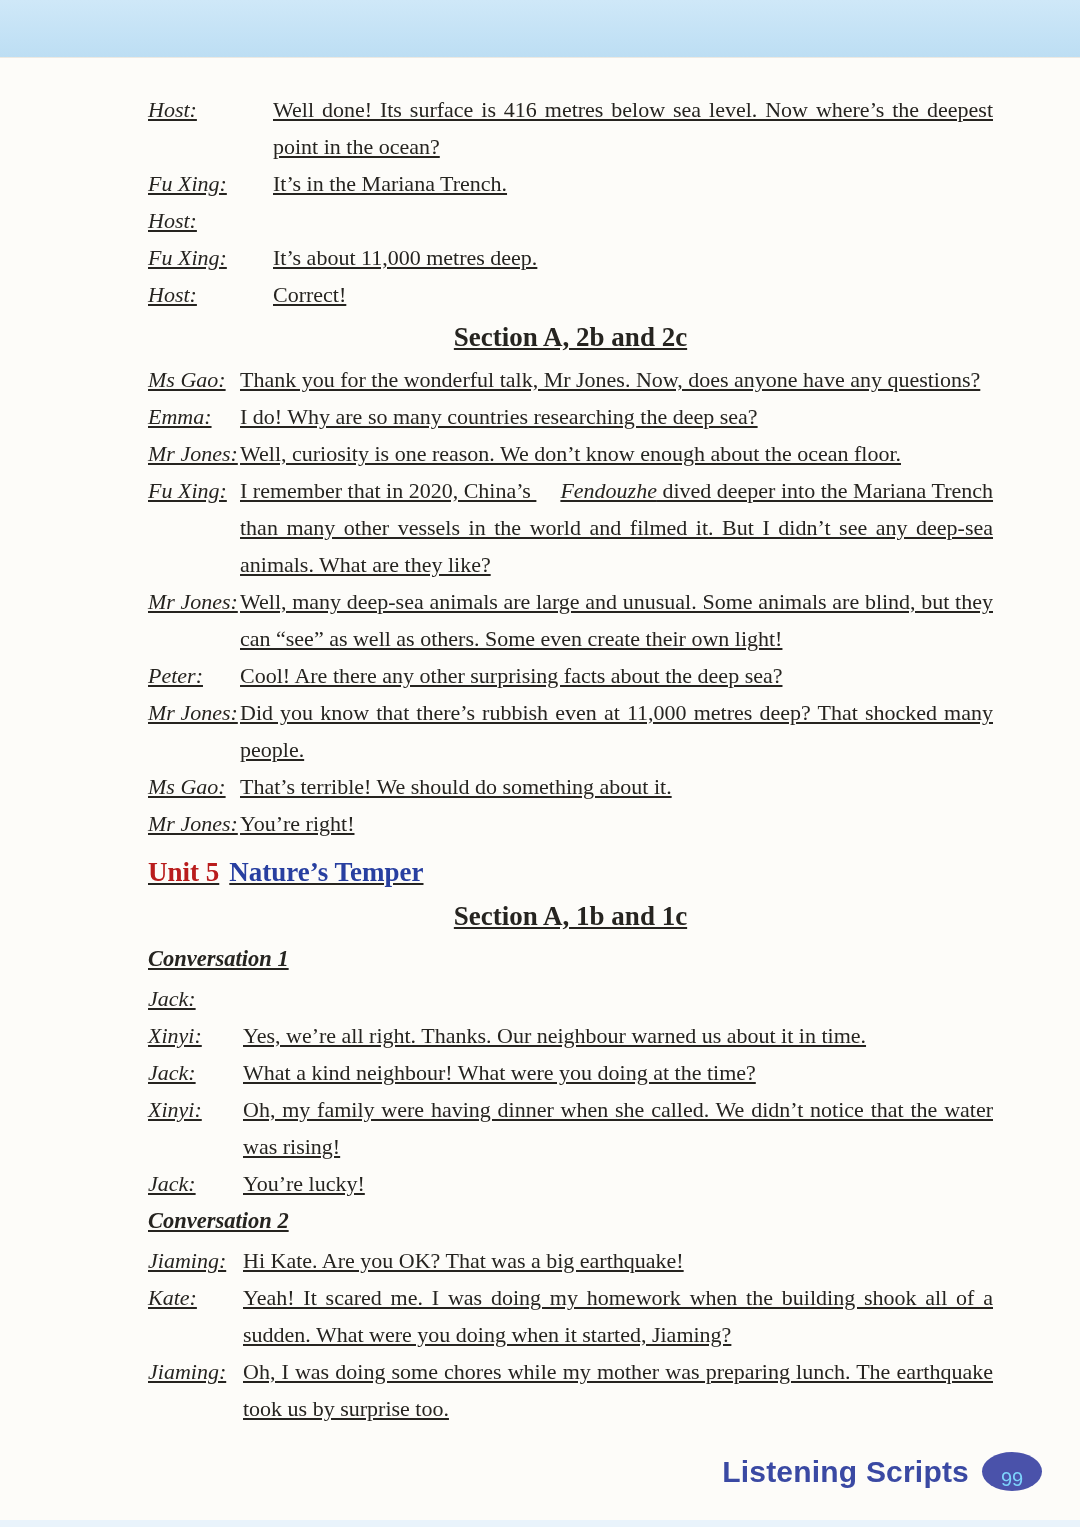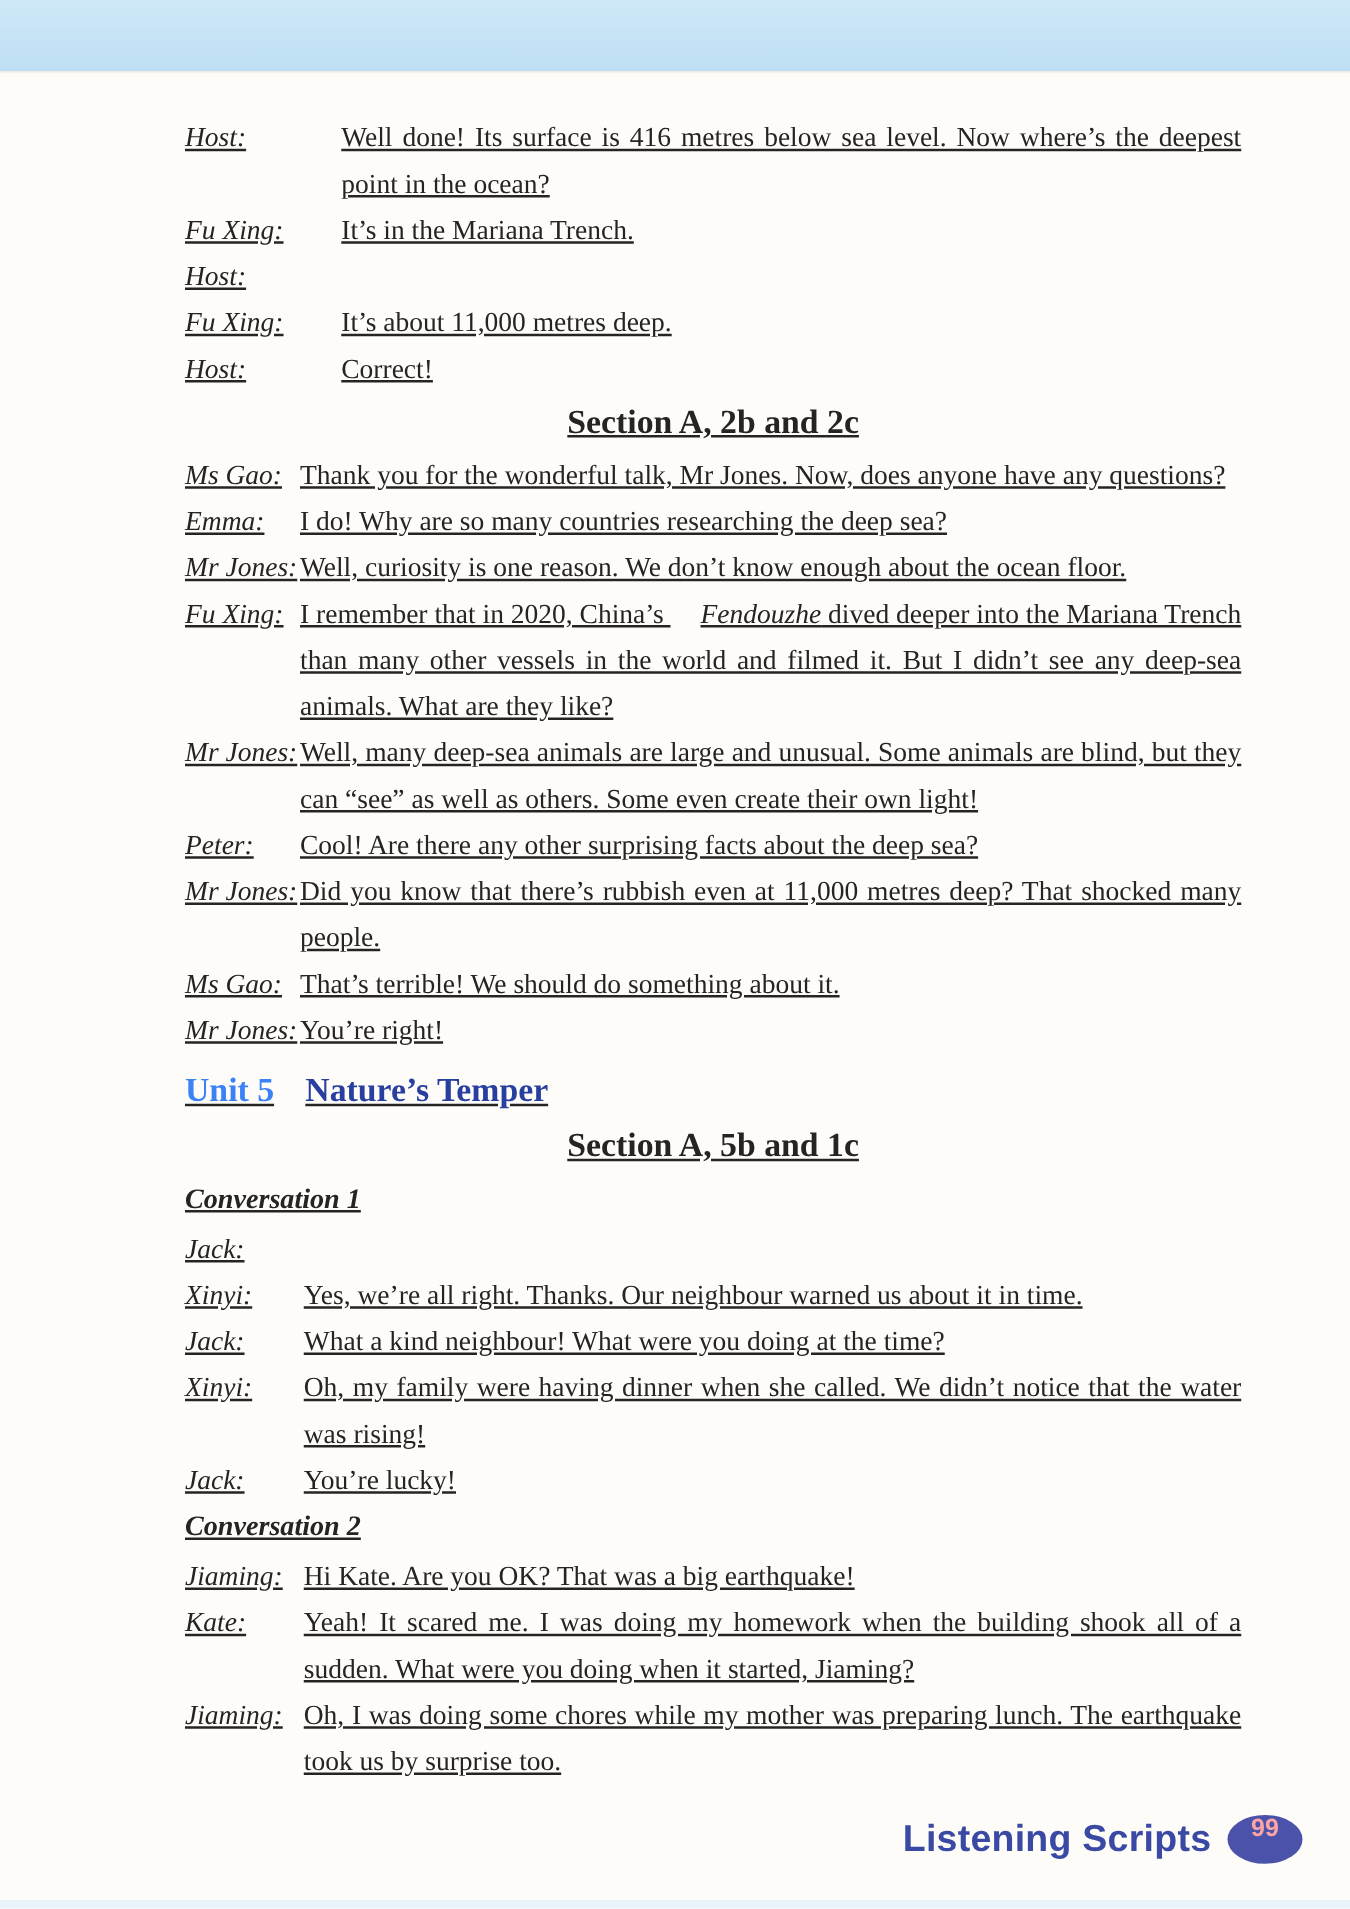--- a/index.html
+++ b/index.html
@@ -58,21 +58,21 @@
     margin: 6px 0 5px 0;
     text-align: center;
   }
   .unit-heading {
     font-size: 27px;
     font-weight: bold;
     line-height: 40px;
     color: #283fa0;
     margin: 10px 0 2px 0;
   }
-  .unit-number { color: #3b82f6; margin-right: 25px; }
+  .unit-number { color: #b91c1c; margin-right: 10px; }
   .conversation-heading {
     font-size: 22.5px;
     font-weight: bold;
     font-style: italic;
     line-height: 37px;
     margin: 0 0 3px 0;
   }
   .footer {
     position: absolute;
     top: 1452px;
@@ -87,25 +87,25 @@
     font-weight: bold;
     font-size: 30px;
     letter-spacing: 0.2px;
   }
   .badge {
     width: 60px;
     height: 39px;
     background: #4a52aa;
     border-radius: 50%;
     display: flex;
-    align-items: flex-start;
+    align-items: flex-end;
     justify-content: center;
-    color: #fca5a5;
+    color: #7dd3fc;
     font-size: 20px;
-    font-weight: bold;
+    font-weight: normal;
   }
 </style>
 </head>
 <body>
 
 <div class="page">
   <div class="top-band"></div>
 
   <main class="content" id="content">
       <div class="dialogue-block wide">
@@ -162,21 +162,21 @@
         <div class="dialogue-line">
           <span class="speaker">Ms Gao:</span>
           <div class="utterance">That’s terrible! We should do something about it.</div>
         </div>
         <div class="dialogue-line">
           <span class="speaker">Mr Jones:</span>
           <div class="utterance">You’re right!</div>
         </div>
       </div>
       <div class="unit-heading"><span class="unit-number">Unit 5</span><span>Nature’s Temper</span></div>
-      <div class="section-heading">Section A, 5b and 1c</div>
+      <div class="section-heading">Section A, 1b and 1c</div>
       <div class="conversation-heading">Conversation 1</div>
       <div class="dialogue-block mid">
         <div class="dialogue-line">
           <span class="speaker">Jack:</span>
         </div>
         <div class="dialogue-line">
           <span class="speaker">Xinyi:</span>
           <div class="utterance">Yes, we’re all right. Thanks. Our neighbour warned us about it in time.</div>
         </div>
         <div class="dialogue-line">

